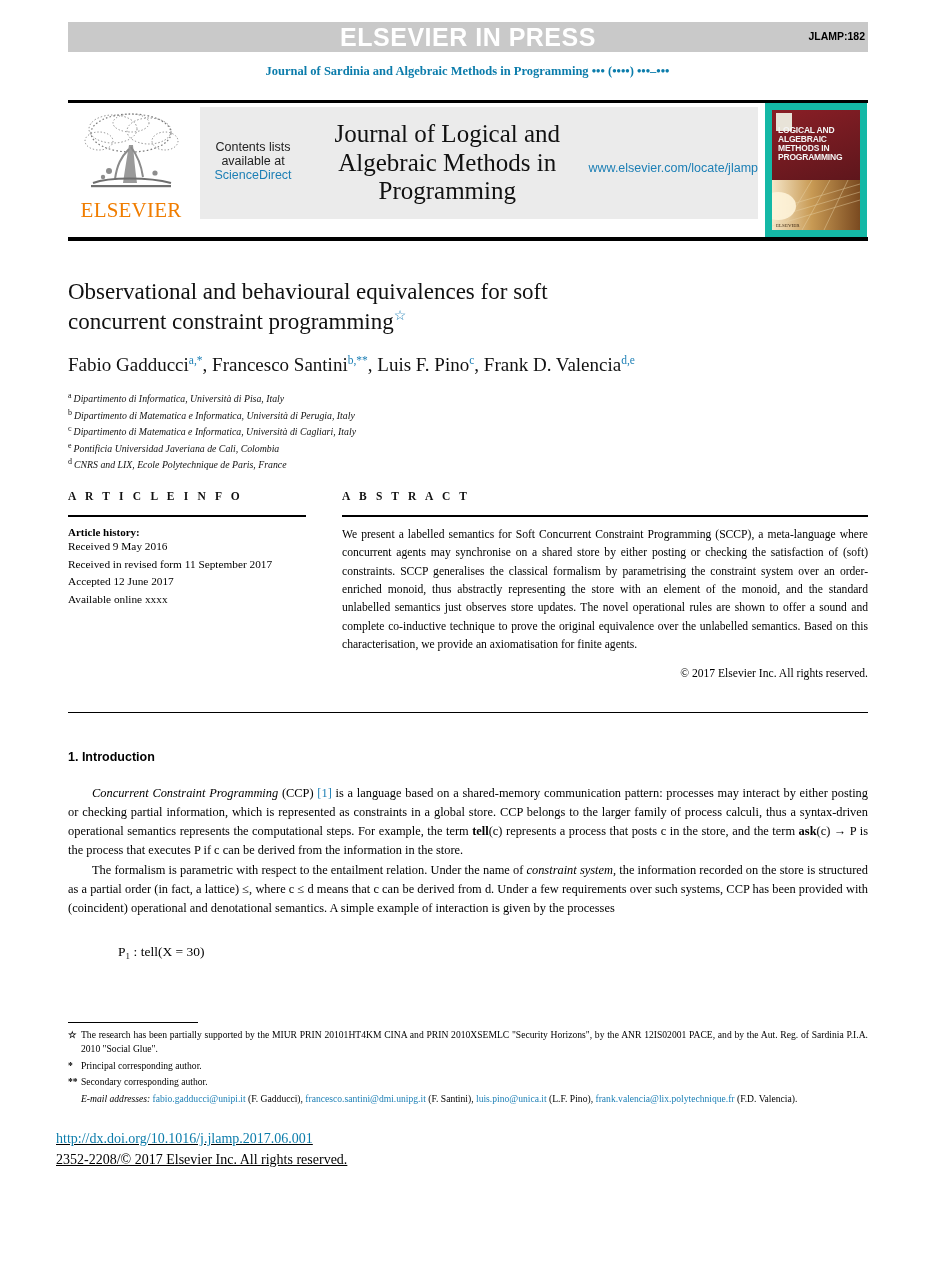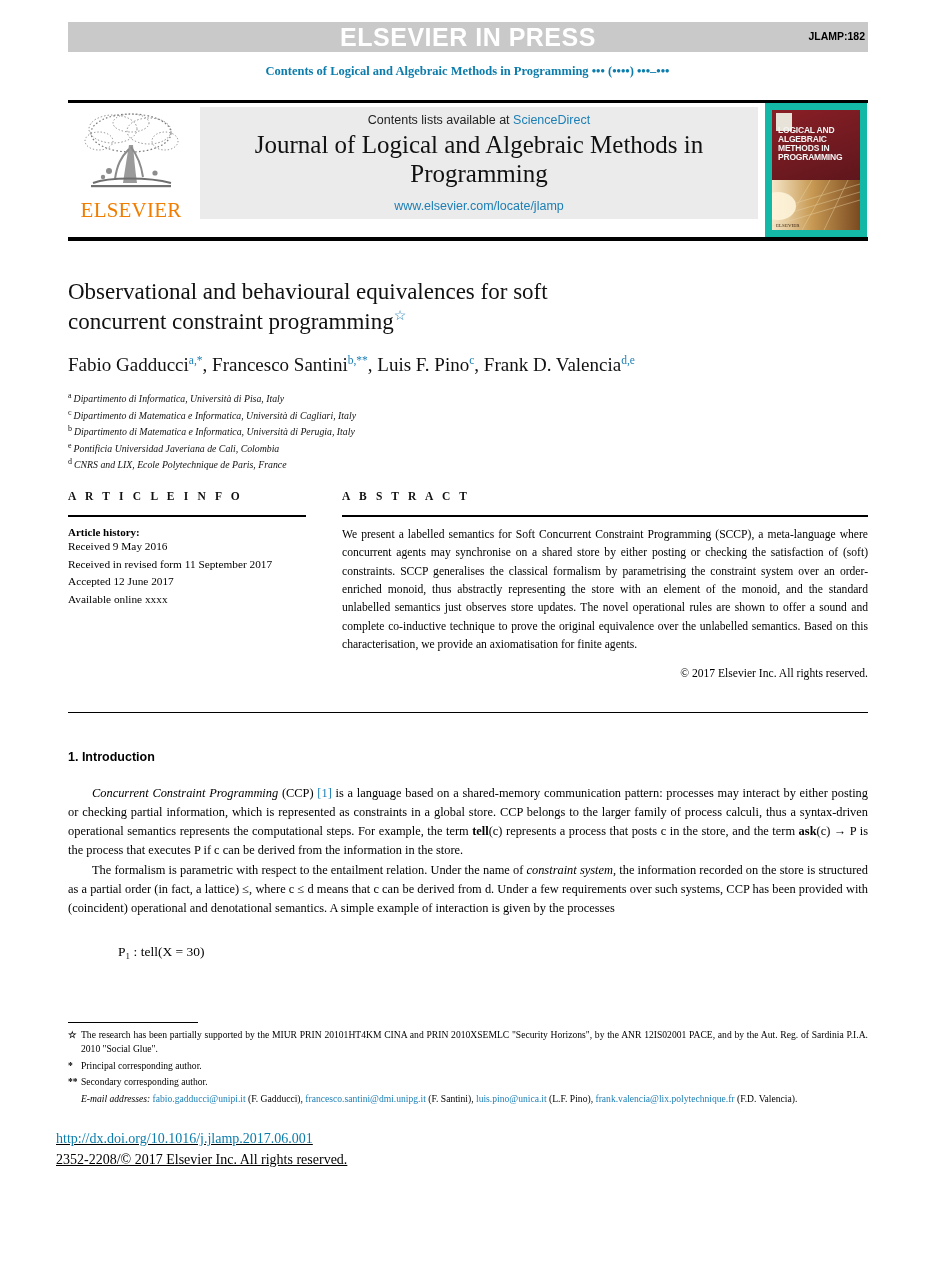--- a/index.html
+++ b/index.html
@@ -100,21 +100,21 @@
     color: #f07d00;
     letter-spacing: 0.2px;
     line-height: 1;
     margin-top: 1px;
   }
   .journal-center {
     flex: 1 1 auto;
     background: #ebebeb;
     margin: 4px 6px 18px 6px;
     display: flex;
-    flex-direction: column;
+    flex-direction: row;
     align-items: center;
     justify-content: center;
     text-align: center;
   }
   .contents-line {
     font-family: "Liberation Sans", sans-serif;
     font-size: 12.5px;
     color: #222;
     margin-bottom: 4px;
   }
@@ -384,21 +384,21 @@
 </head>
 <body>
 
 <div class="page">
 
   <div class="press-banner">
     <span class="press-banner-text">ELSEVIER IN PRESS</span>
   </div>
   <div class="press-code">JLAMP:182</div>
 
-  <div class="running-head">Contents of Logical and Algebraic Methods in Programming ••• (••••) •••–•••</div>
+  <div class="running-head">Journal of Sardinia and Algebraic Methods in Programming ••• (••••) •••–•••</div>
 
   <div class="masthead">
 
     <div class="elsevier-block">
       <div class="tree-logo">
         <svg viewBox="0 0 104 92" width="104" height="92" aria-hidden="true">
           <g fill="#6f6f6f">
             <ellipse cx="52" cy="26" rx="40" ry="19" fill="none" stroke="#7a7a7a" stroke-width="1.2" stroke-dasharray="1.6 2.2"></ellipse>
             <ellipse cx="34" cy="22" rx="24" ry="14" fill="none" stroke="#8a8a8a" stroke-width="1" stroke-dasharray="1.4 2"></ellipse>
             <ellipse cx="70" cy="24" rx="22" ry="13" fill="none" stroke="#8a8a8a" stroke-width="1" stroke-dasharray="1.4 2"></ellipse>
@@ -455,22 +455,22 @@
       <span>Observational and behavioural equivalences for soft</span><br>
       <span>concurrent constraint programming</span><span class="title-star">☆</span>
     </h1>
 
     <div class="authors">
       <span>Fabio Gadducci</span><span class="aff-mark">a,*</span><span>, </span><span>Francesco Santini</span><span class="aff-mark">b,**</span><span>, </span><span>Luis F. Pino</span><span class="aff-mark">c</span><span>, </span><span>Frank D. Valencia</span><span class="aff-mark">d,e</span>
     </div>
 
     <div class="affiliations">
       <div><span class="lab">a</span><span>Dipartimento di Informatica, Università di Pisa, Italy</span></div>
+      <div><span class="lab">b</span><span>Dipartimento di Matematica e Informatica, Università di Perugia, Italy</span></div>
       <div><span class="lab">c</span><span>Dipartimento di Matematica e Informatica, Università di Cagliari, Italy</span></div>
-      <div><span class="lab">b</span><span>Dipartimento di Matematica e Informatica, Università di Perugia, Italy</span></div>
       <div><span class="lab">e</span><span>Pontificia Universidad Javeriana de Cali, Colombia</span></div>
       <div><span class="lab">d</span><span>CNRS and LIX, Ecole Polytechnique de Paris, France</span></div>
     </div>
   </div>
 
   <div class="info-abstract">
     <div class="col-info">
       <div class="sec-head">A R T I C L E   I N F O</div>
       <div class="rule"></div>
       <div class="hist-label">Article history:</div>

